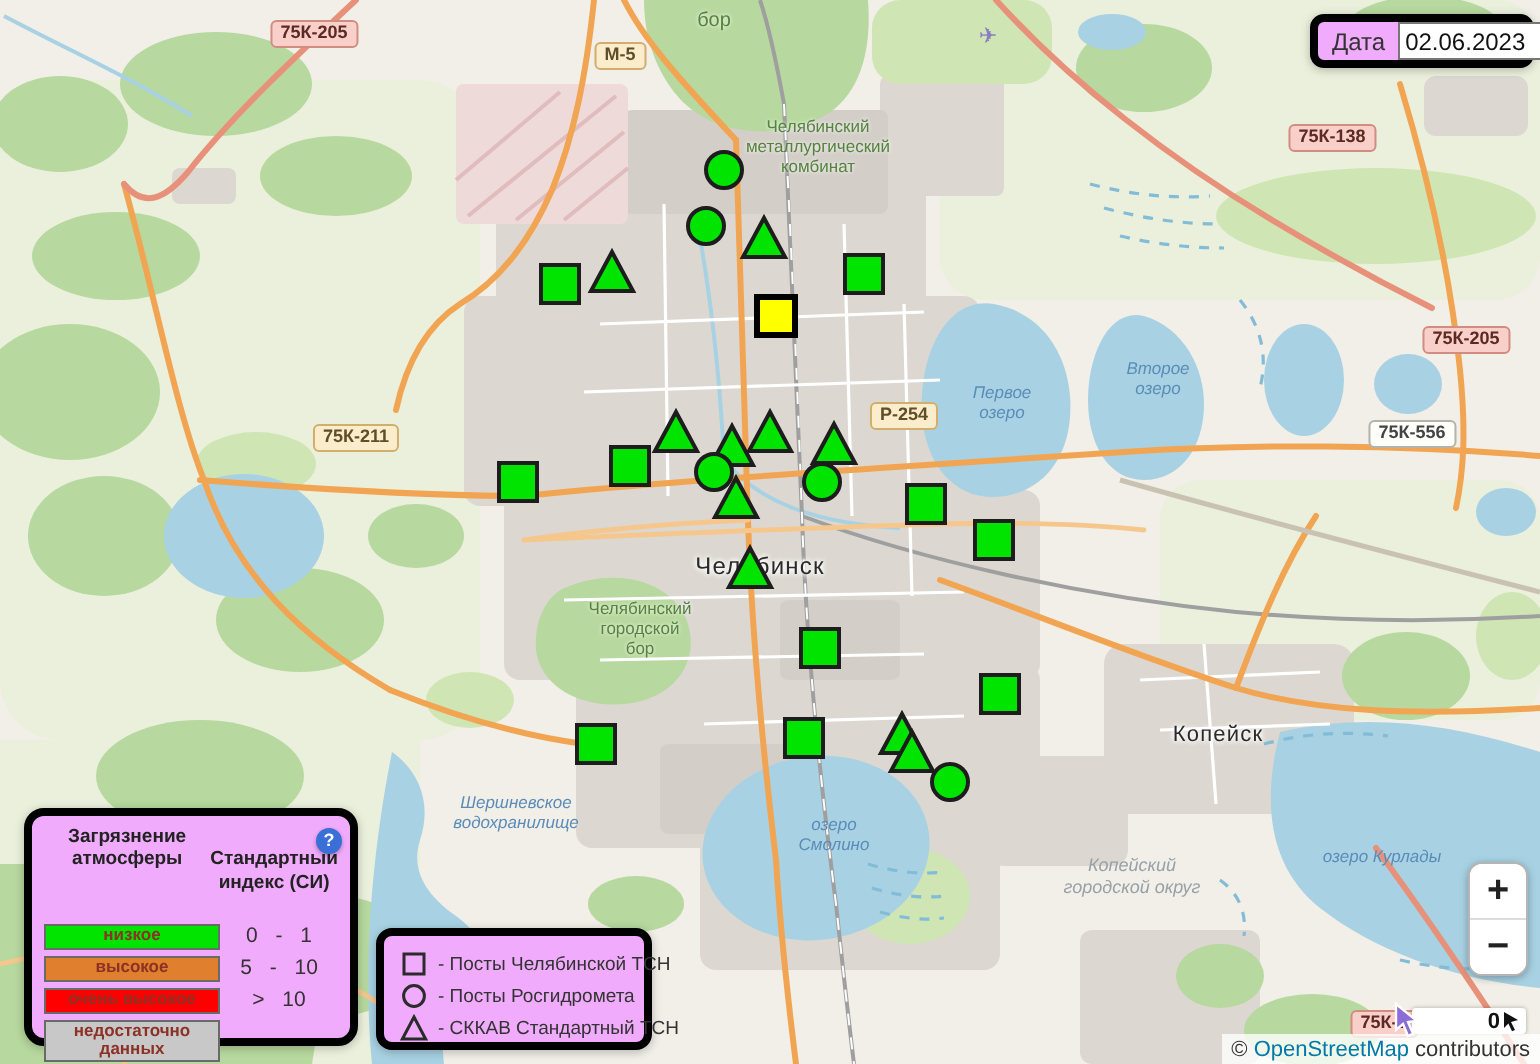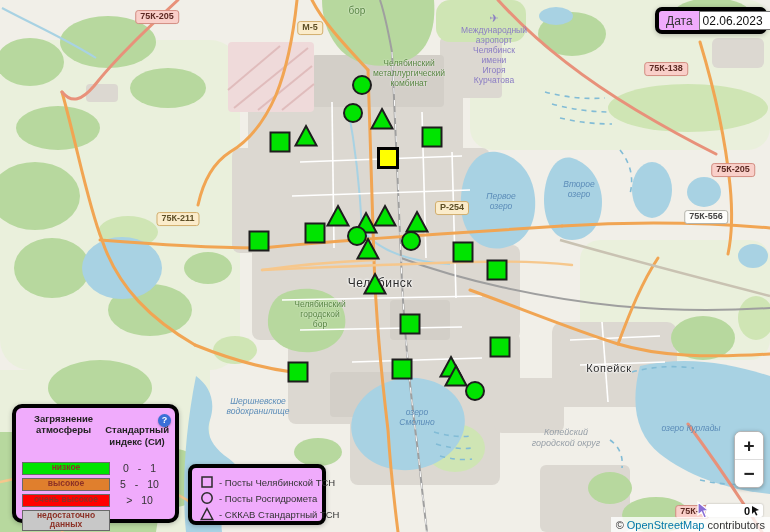--- a/index.html
+++ b/index.html
@@ -226,26 +226,20 @@
   <div id="labels-layer">
       <div class="plabel city" style="left: 380px; top: 283px;">Челябинск</div>
       <div class="plabel city" style="left: 609px; top: 368px; font-size: 11px;">Копейск</div>
       <div class="plabel green" style="left: 357px; top: 11px; font-size: 10px;">бор</div>
       <div class="plabel green" style="left: 409px; top: 73px;">Челябинский
 металлургический
 комбинат</div>
       <div class="plabel green" style="left: 320px; top: 314px;">Челябинский
 городской
 бор</div>
-      <div class="plabel purple" style="left: 494px; top: 55px;">Международный
-аэропорт
-Челябинск
-имени
-Игоря
-Курчатова</div>
       <div class="plabel water" style="left: 501px; top: 201px;">Первое
 озеро</div>
       <div class="plabel water" style="left: 579px; top: 189px;">Второе
 озеро</div>
       <div class="plabel water" style="left: 258px; top: 406px;">Шершневское
 водохранилище</div>
       <div class="plabel water" style="left: 417px; top: 417px;">озеро
 Смолино</div>
       <div class="plabel water" style="left: 691px; top: 428px;">озеро Курлады</div>
       <div class="plabel gray" style="left: 566px; top: 438px;">Копейский

